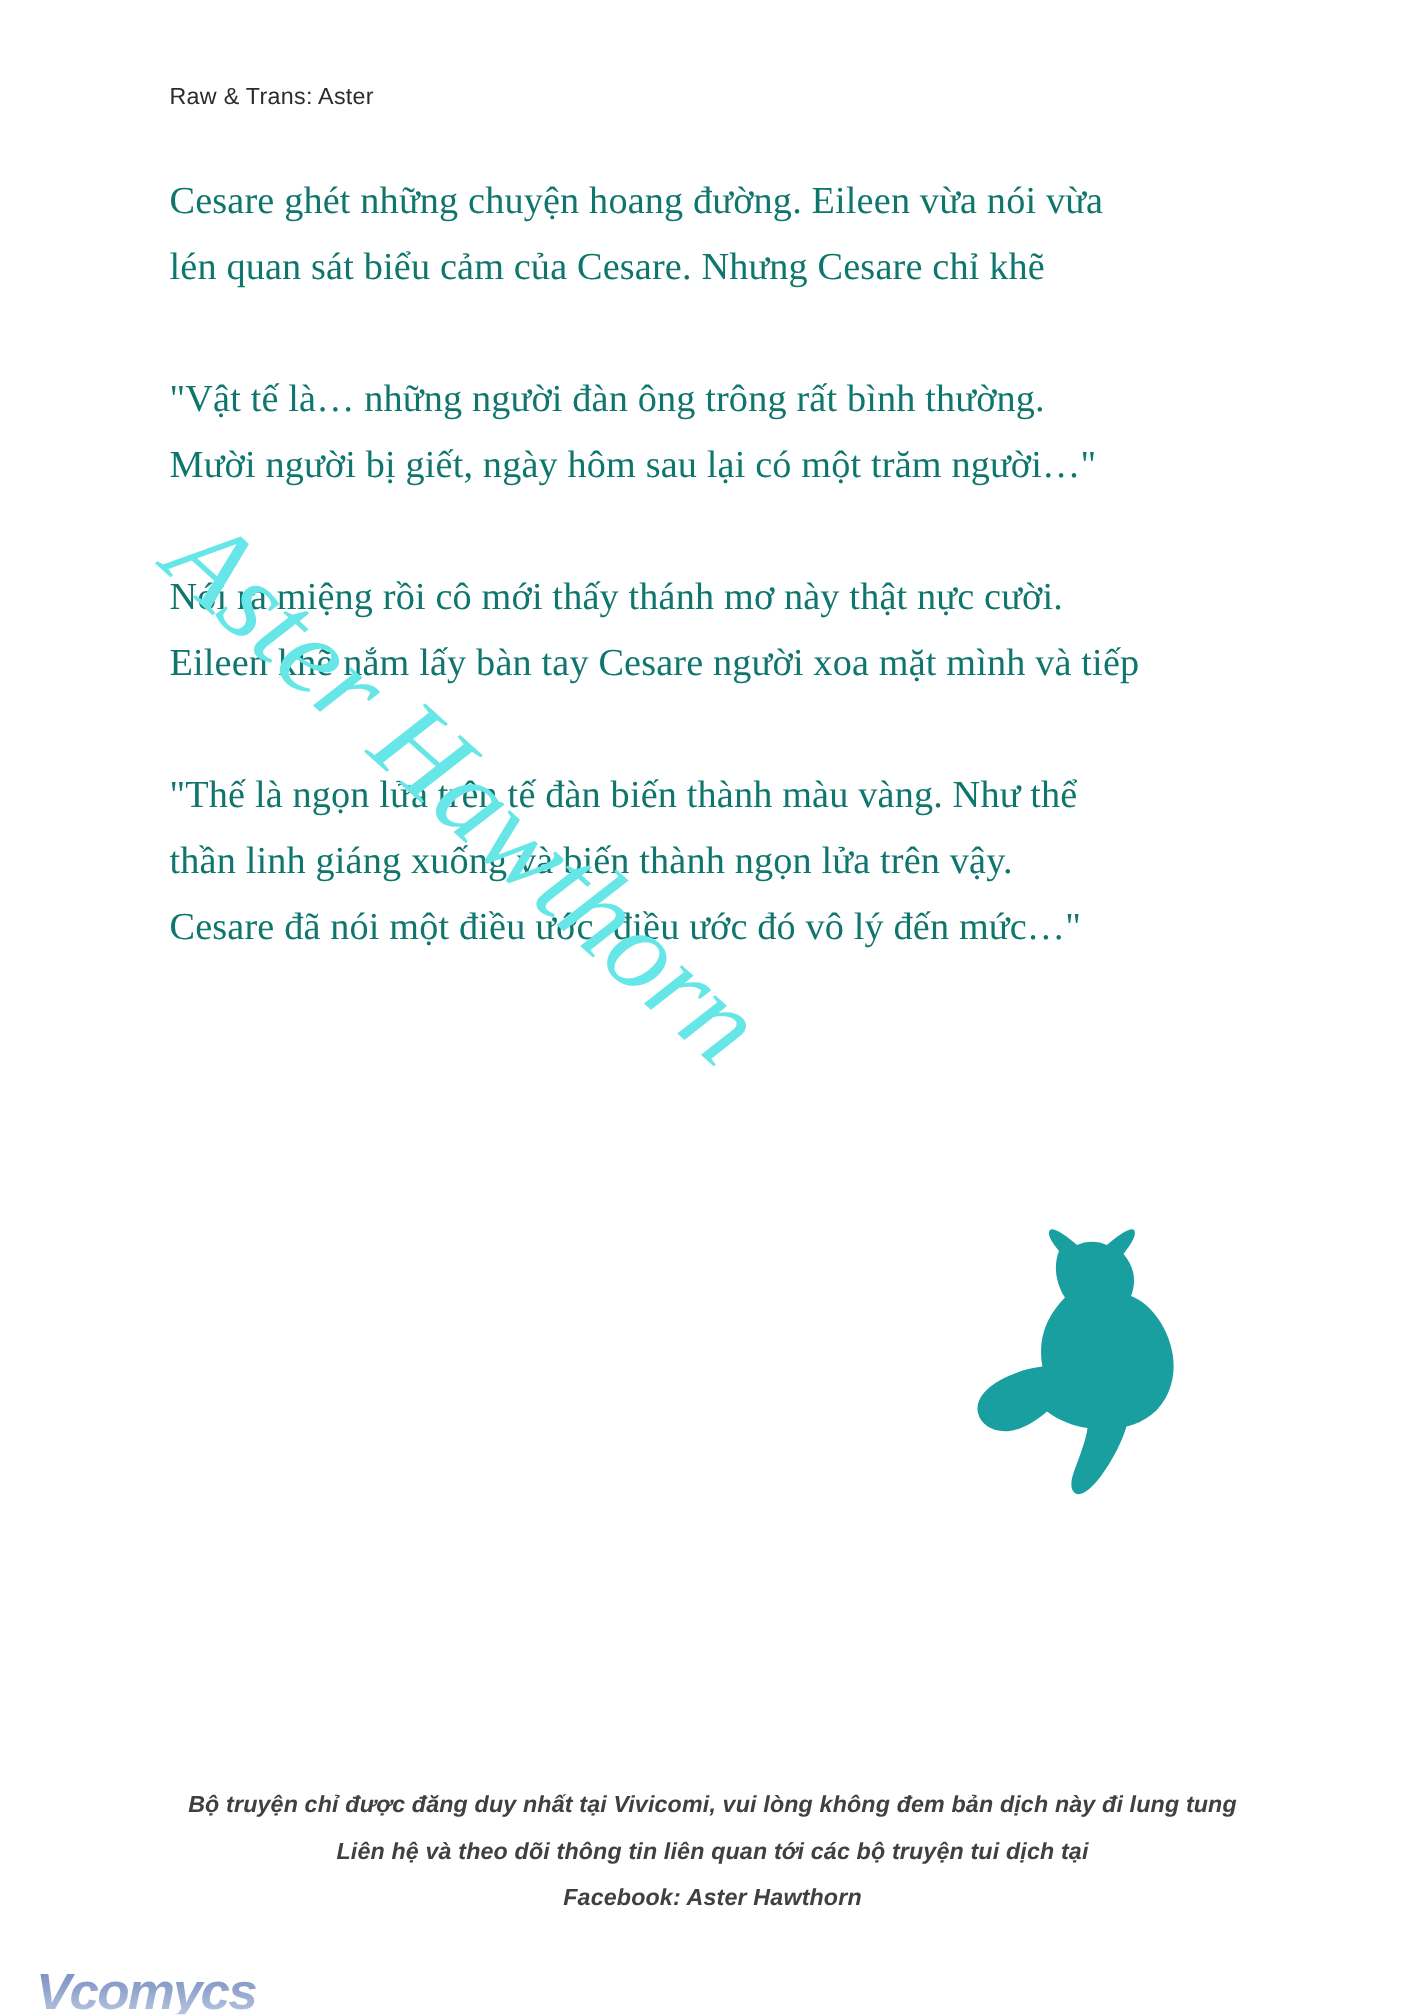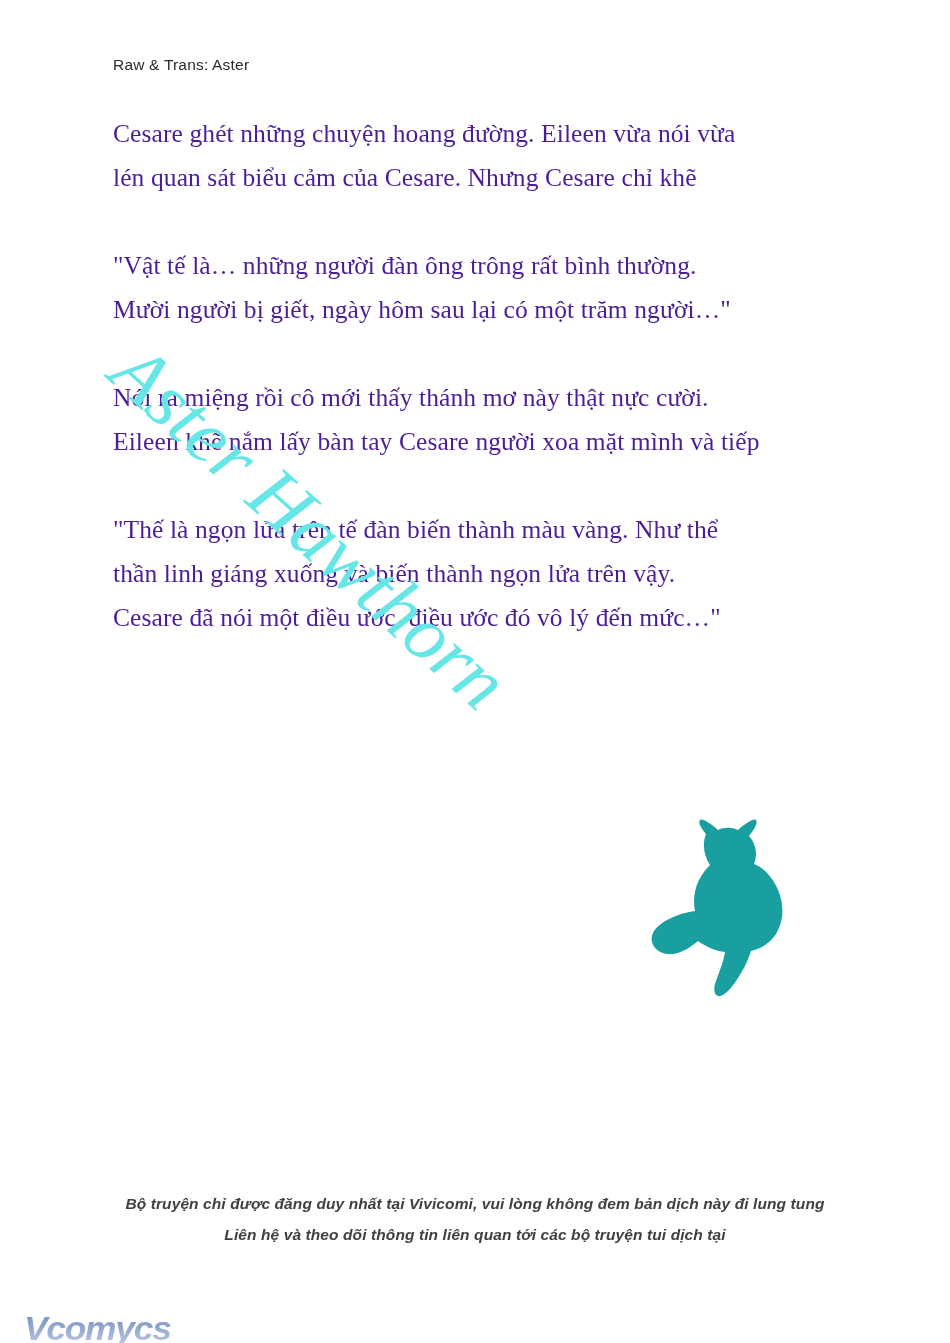--- a/index.html
+++ b/index.html
@@ -34,21 +34,21 @@
   #body-text {
     position: absolute;
     left: 113px;
     top: 112px;
     width: 740px;
   }
   .para {
     font-family: "Liberation Serif", "DejaVu Serif", serif;
     font-size: 25.5px;
     line-height: 44px;
-    color: #4c1d95;
+    color: #0f766e;
     margin: 0 0 44px 0;
     letter-spacing: 0.1px;
   }
   .para:last-child { margin-bottom: 0; }
   .para .ln { display: block; white-space: nowrap; }
 
   
   #watermark {
     position: absolute;
     left: 150px;
@@ -177,19 +177,20 @@
                C28,97 38,94 47,93
                C45,83 46,72 51,62
                C54,56 58,51 62,47
                C56,38 54,26 58,16 Z" fill="#1a9fa0"></path>
     </svg>
   </div>
 
   <div id="footer-note">
     <div class="fline">Bộ truyện chỉ được đăng duy nhất tại Vivicomi, vui lòng không đem bản dịch này đi lung tung</div>
     <div class="fline">Liên hệ và theo dõi thông tin liên quan tới các bộ truyện tui dịch tại</div>
+    <div class="fline">Facebook: Aster Hawthorn</div>
   </div>
 
   <div id="site-logo">
     <span class="logo-text">Vcomycs</span>
   </div>
 
 </div>
 
 </body></html>

